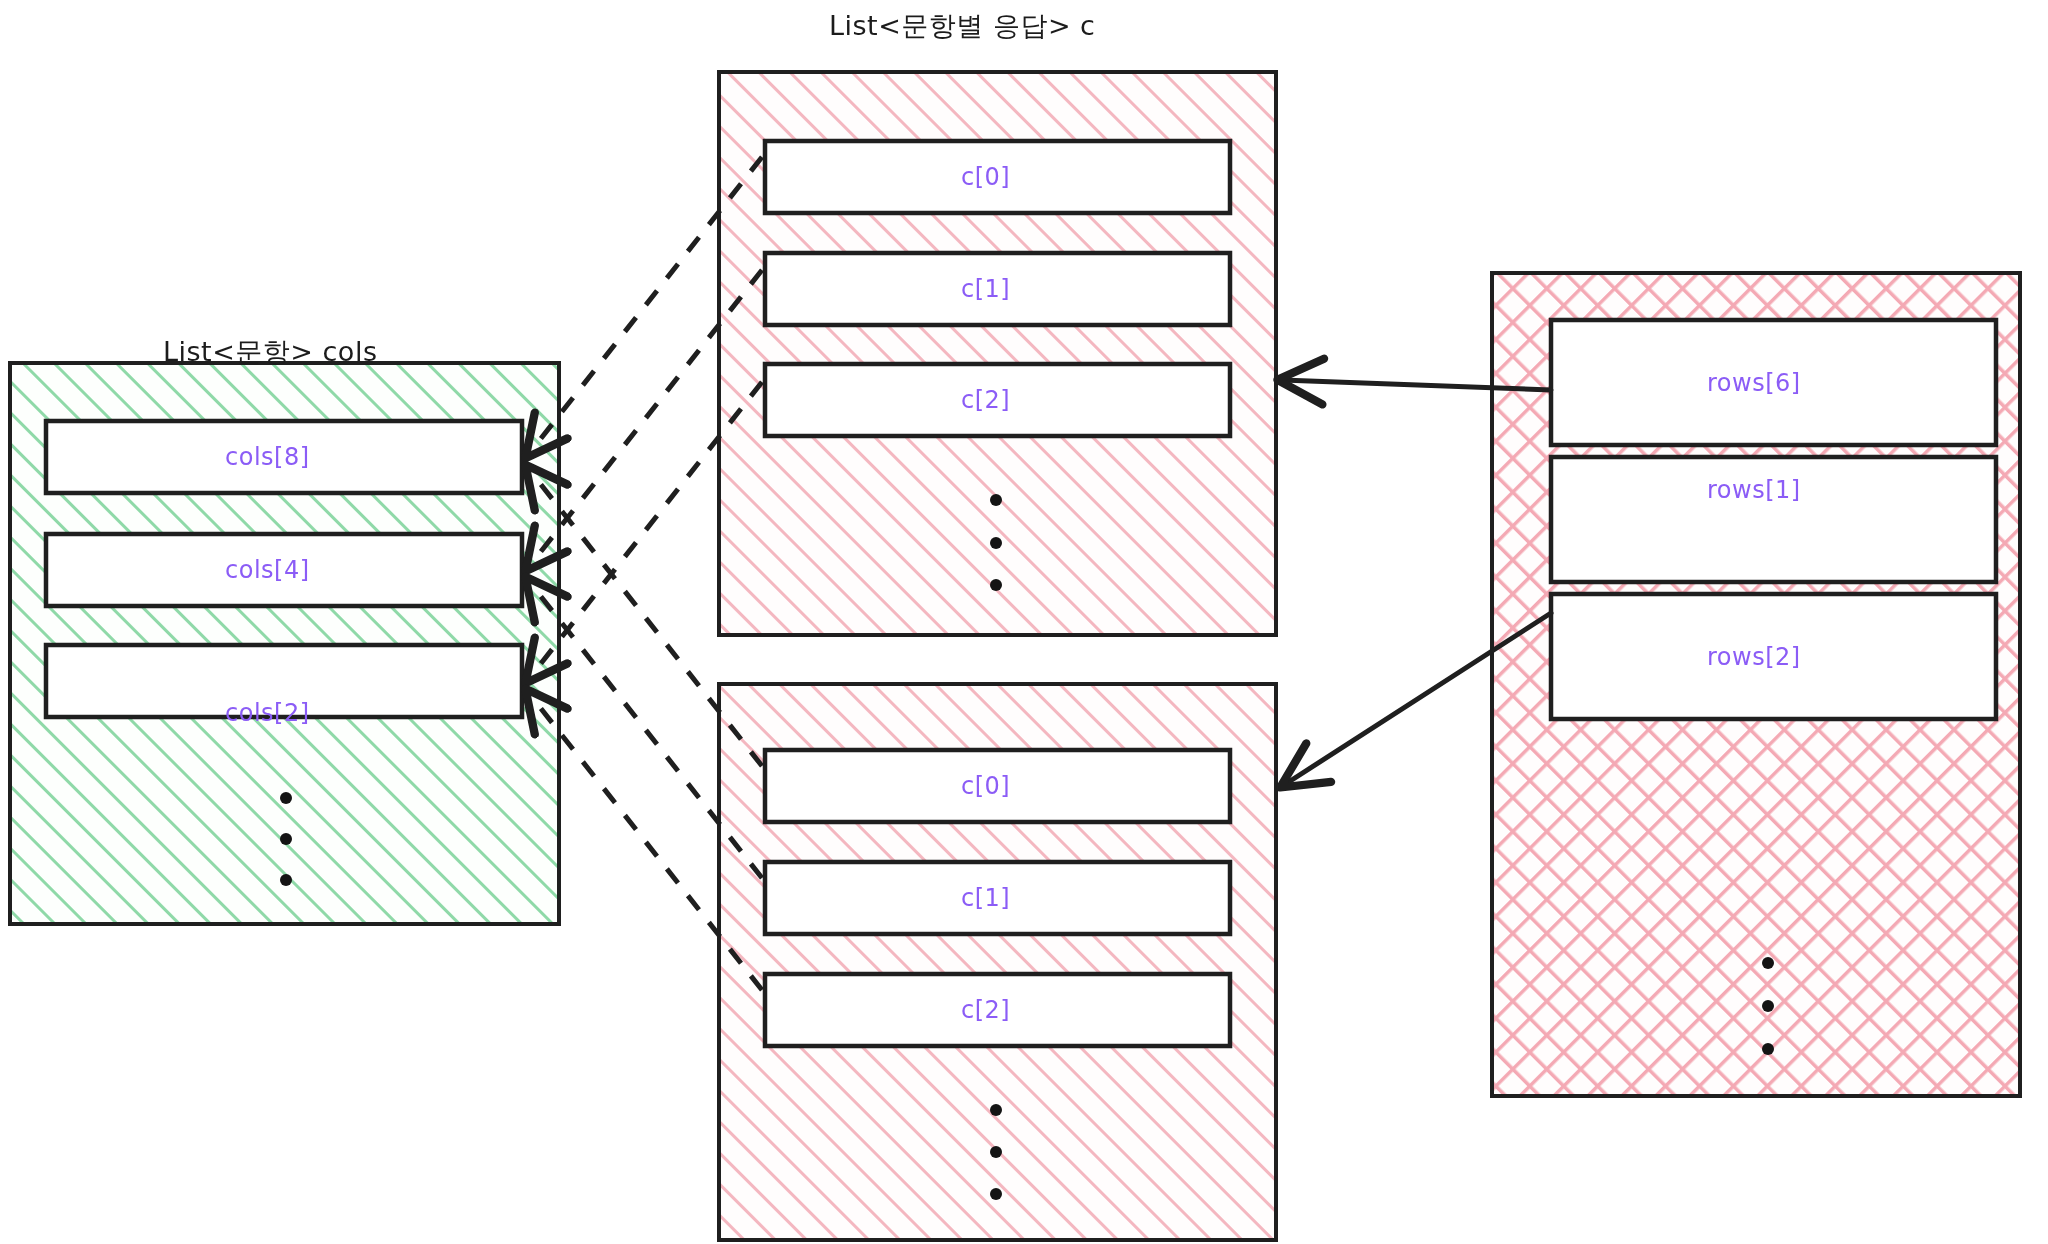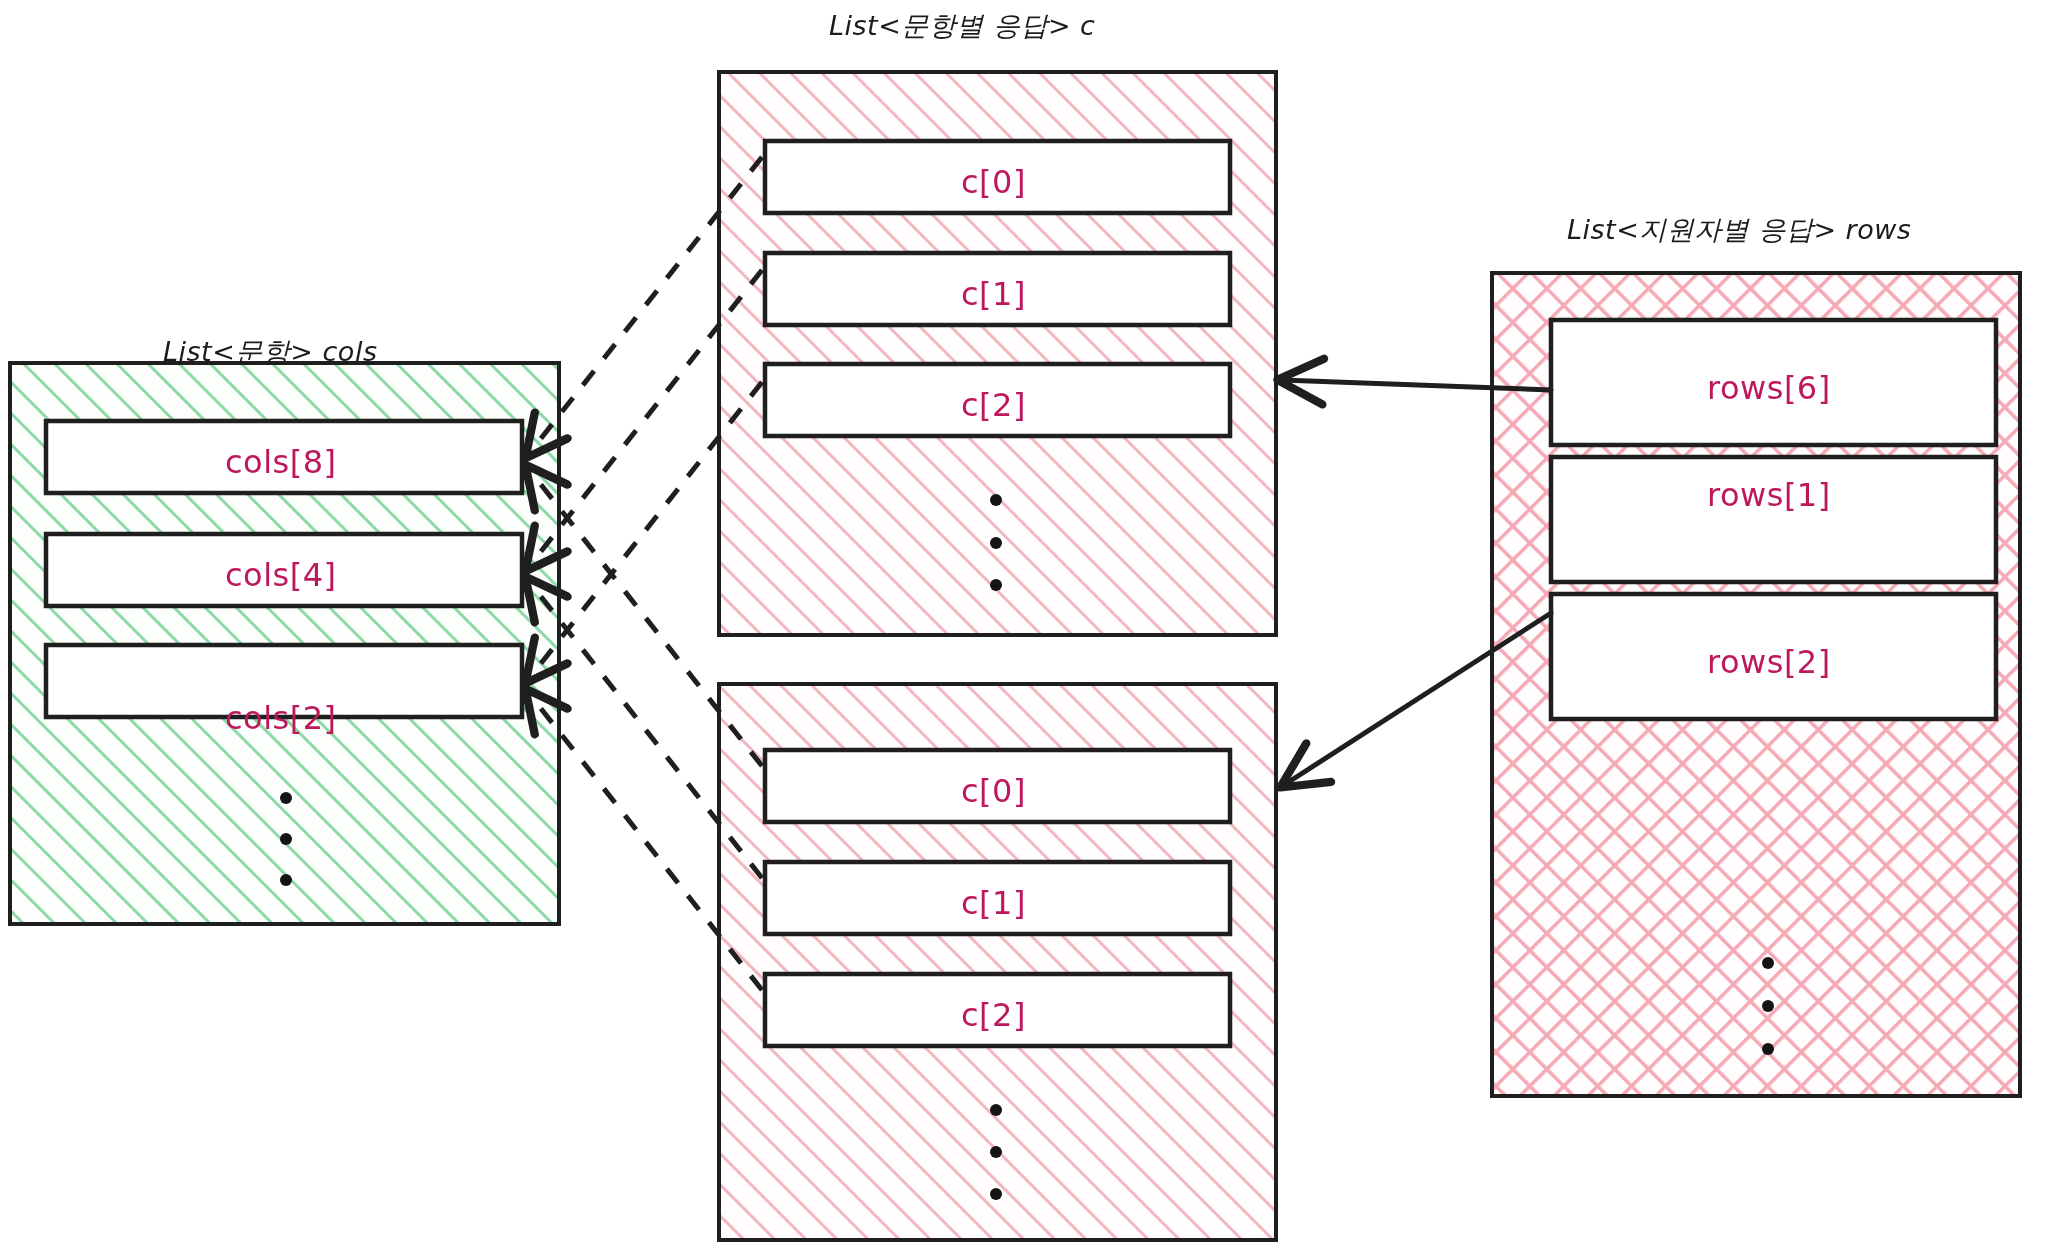--- a/index.html
+++ b/index.html
@@ -12,26 +12,25 @@
   }
   #stage{position:absolute;left:0;top:0;width:2048px;height:1244px;}
   .svg-layer{position:absolute;left:0;top:0;width:2048px;height:1244px;}
   .title{
     position:absolute;
     font-size:27px;
     color:#1c1c1c;
     letter-spacing:0.5px;
     white-space:nowrap;
     font-weight:400;
-    font-style:italic;
   }
   .cell-label{
     position:absolute;
-    font-size:32px;
-    color:#be185d;
+    font-size:24px;
+    color:#8b5cf6;
     white-space:nowrap;
     letter-spacing:0.5px;
   }
 </style>
 </head>
 <body>
 
 <div id="stage">
 
   <svg class="svg-layer" viewBox="0 0 2048 1244" xmlns="http://www.w3.org/2000/svg">
@@ -119,21 +118,20 @@
     </g>
 
     <g stroke="#1f1f1f" stroke-width="5" fill="none" stroke-linecap="round">
       <line x1="1551" y1="390" x2="1282" y2="380" marker-end="url(#arrowSolid)"></line>
       <line x1="1551" y1="613" x2="1284" y2="785" marker-end="url(#arrowSolid)"></line>
     </g>
   </svg>
 
   <div class="title" style="left:163px;top:298px;margin-top:36px;">List&lt;문항&gt; cols</div>
   <div class="title" style="left:829px;top:8px;">List&lt;문항별 응답&gt; c</div>
-  <div class="title" style="left:1567px;top:212px;">List&lt;지원자별 응답&gt; rows</div>
 
   <div class="cell-label" style="left:225px;top:443px;">cols[8]</div>
   <div class="cell-label" style="left:225px;top:556px;">cols[4]</div>
   <div class="cell-label" style="left:225px;top:699px;">cols[2]</div>
 
   <div class="cell-label" style="left:961px;top:163px;">c[0]</div>
   <div class="cell-label" style="left:961px;top:275px;">c[1]</div>
   <div class="cell-label" style="left:961px;top:386px;">c[2]</div>
 
   <div class="cell-label" style="left:961px;top:772px;">c[0]</div>

